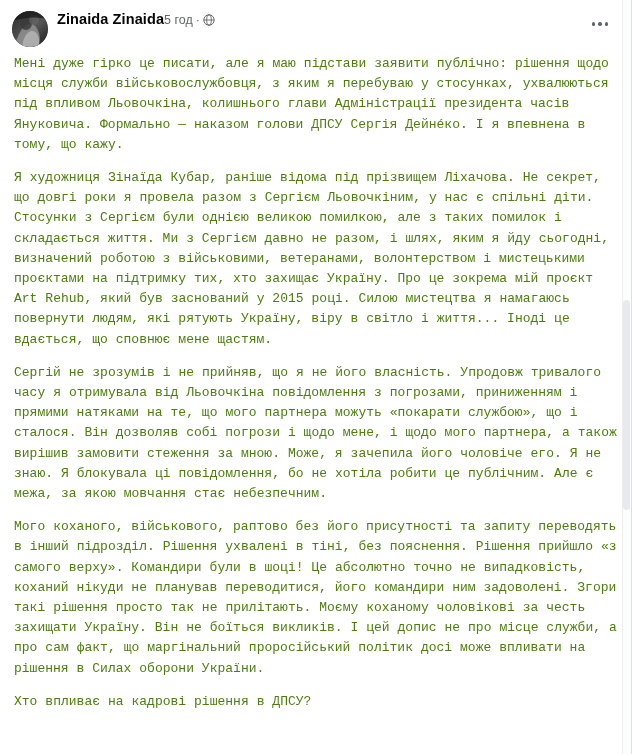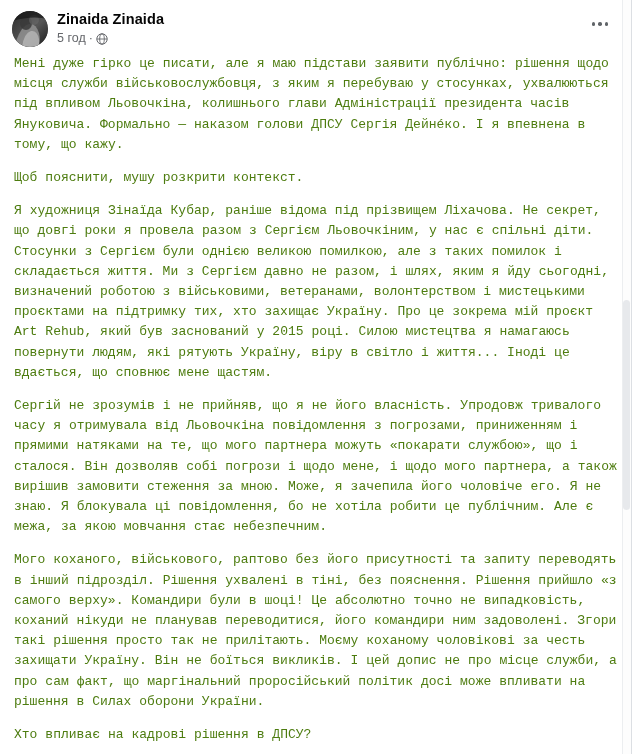--- a/index.html
+++ b/index.html
@@ -44,21 +44,21 @@
     overflow: hidden;
     position: relative;
     background: #4a4a4a;
     margin-top: 1px;
   }
   .avatar svg { display: block; width: 36px; height: 36px; }
 
   .header-text {
     margin-left: 9px;
     display: flex;
-    flex-direction: column;
+    flex-direction: row;
     justify-content: flex-start;
     padding-top: 0px;
     min-width: 0;
   }
 
   .author-name {
     font-size: 14.5px;
     font-weight: 700;
     line-height: 19px;
     color: #050505;
@@ -195,21 +195,20 @@
 
     <div class="more-btn">
       <span></span>
       <span></span>
       <span></span>
     </div>
   </div>
 
   <div class="post-body">
     <p>Мені дуже гірко це писати, але я маю підстави заявити публічно: рішення щодо місця служби військовослужбовця, з яким я перебуваю у стосунках, ухвалюються під впливом Льовочкіна, колишнього глави Адміністрації президента часів Януковича. Формально — наказом голови ДПСУ Сергія Дейнéко. І я впевнена в тому, що кажу.</p>
-    <p>Щоб пояснити, мушу розкрити контекст.</p>
     <p>Я художниця Зінаїда Кубар, раніше відома під прізвищем Ліхачова. Не секрет, що довгі роки я провела разом з Сергієм Льовочкіним, у нас є спільні діти. Стосунки з Сергієм були однією великою помилкою, але з таких помилок і складається життя. Ми з Сергієм давно не разом, і шлях, яким я йду сьогодні, визначений роботою з військовими, ветеранами, волонтерством і мистецькими проєктами на підтримку тих, хто захищає Україну. Про це зокрема мій проєкт Art Rehub, який був заснований у 2015 році. Силою мистецтва я намагаюсь повернути людям, які рятують Україну, віру в світло і життя... Іноді це вдається, що сповнює мене щастям.</p>
     <p>Сергій не зрозумів і не прийняв, що я не його власність. Упродовж тривалого часу я отримувала від Льовочкіна повідомлення з погрозами, приниженням і прямими натяками на те, що мого партнера можуть «покарати службою», що і сталося. Він дозволяв собі погрози і щодо мене, і щодо мого партнера, а також вирішив замовити стеження за мною. Може, я зачепила його чоловіче его. Я не знаю. Я блокувала ці повідомлення, бо не хотіла робити це публічним. Але є межа, за якою мовчання стає небезпечним.</p>
     <p>Мого коханого, військового, раптово без його присутності та запиту переводять в інший підрозділ. Рішення ухвалені в тіні, без пояснення. Рішення прийшло «з самого верху». Командири були в шоці! Це абсолютно точно не випадковість, коханий нікуди не планував переводитися, його командири ним задоволені. Згори такі рішення просто так не прилітають. Моєму коханому чоловікові за честь захищати Україну. Він не боїться викликів. І цей допис не про місце служби, а про сам факт, що маргінальний проросійський політик досі може впливати на рішення в Силах оборони України.</p>
 
     <p class="q-line">Хто впливає на кадрові рішення в ДПСУ?</p>
 
   </div>
 
   <div class="scroll-track">
     <div class="scroll-thumb"></div>

